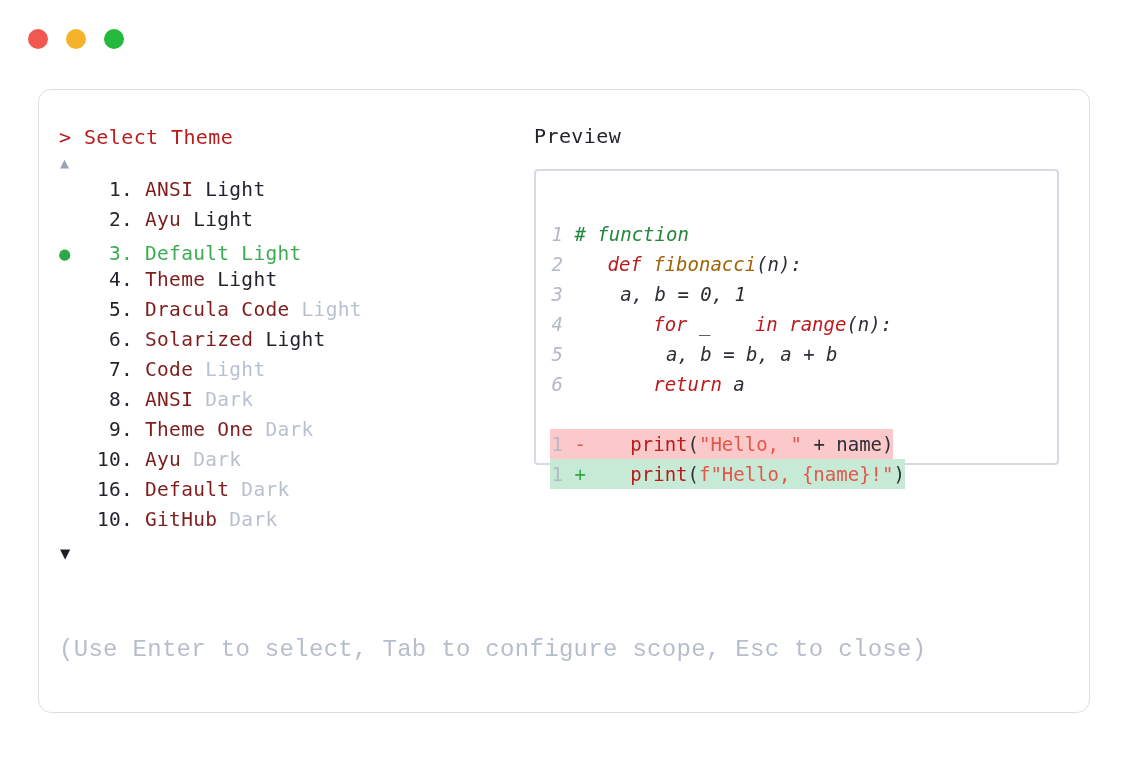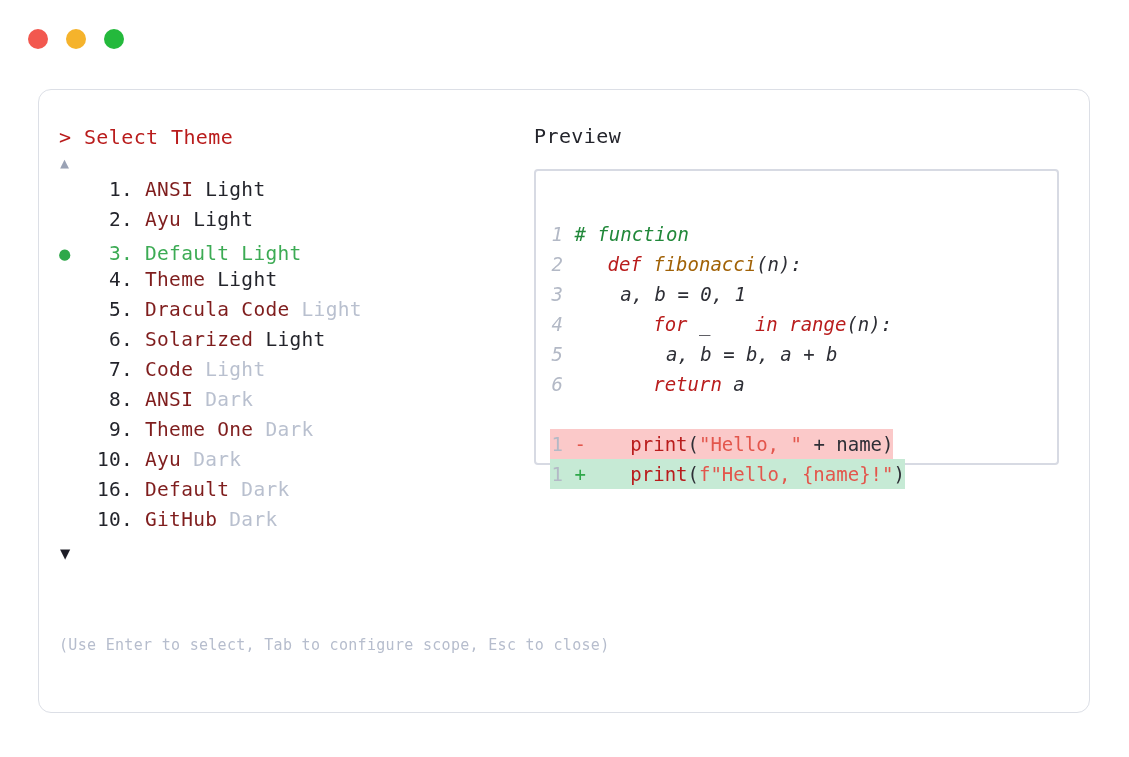--- a/index.html
+++ b/index.html
@@ -94,24 +94,25 @@
   .row-variant.muted { color: #b9c0cf; }
   .theme-row.selected .row-num,
   .theme-row.selected .row-name,
   .theme-row.selected .row-variant { color: #3cab54; }
 
   
   #hint {
     position: absolute;
     left: 20px;
     top: 546px;
-    font-size: 15px;
+    font-size: 24px;
     color: #b6bdcd;
     letter-spacing: 0.3px;
     white-space: pre;
+    font-family: Liberation Mono, monospace;
   }
 
   
   #right-col {
     position: absolute;
     left: 495px;
     top: 31px;
     width: 530px;
   }
   #preview-label {

